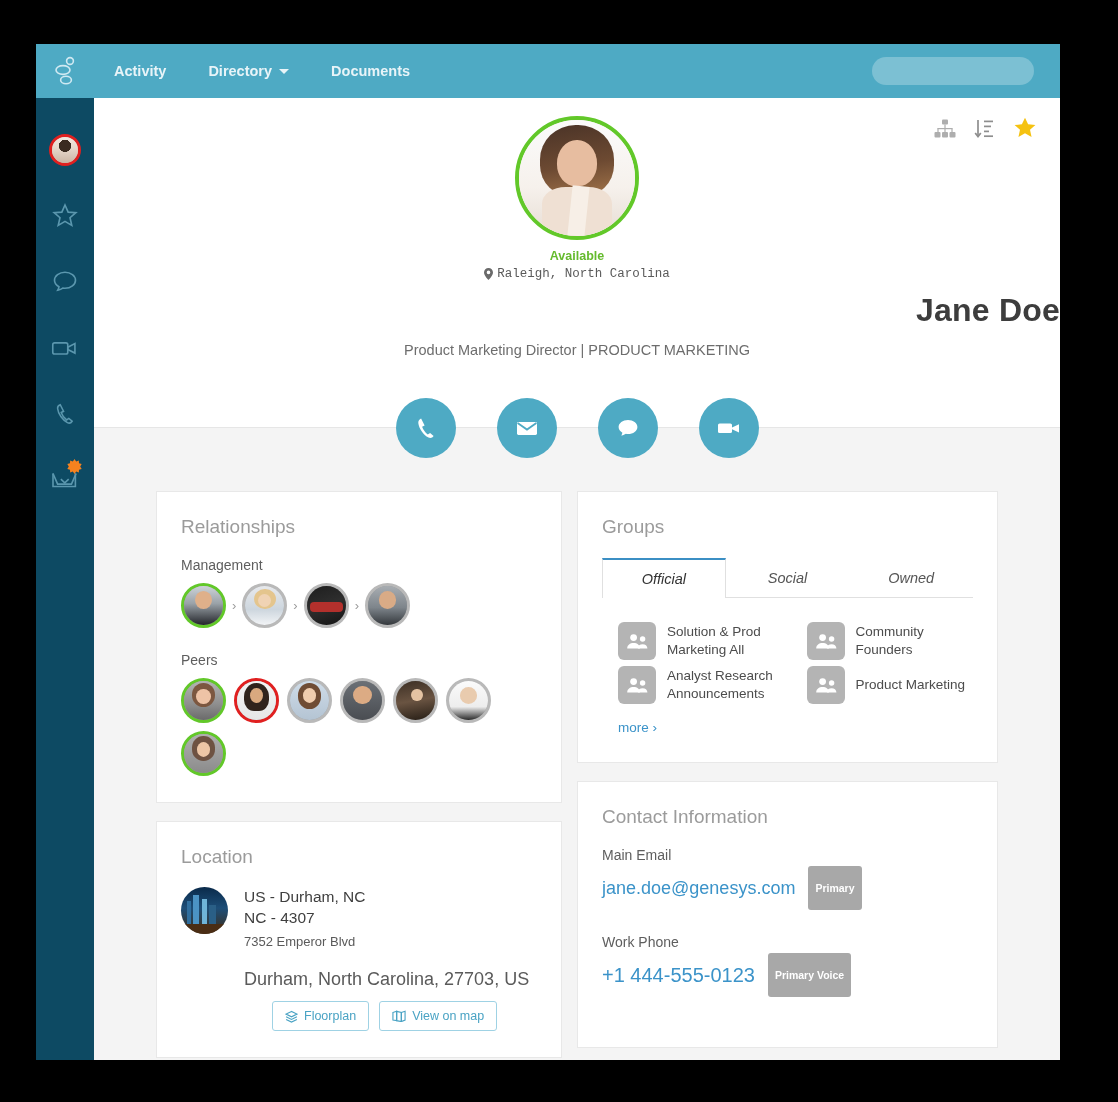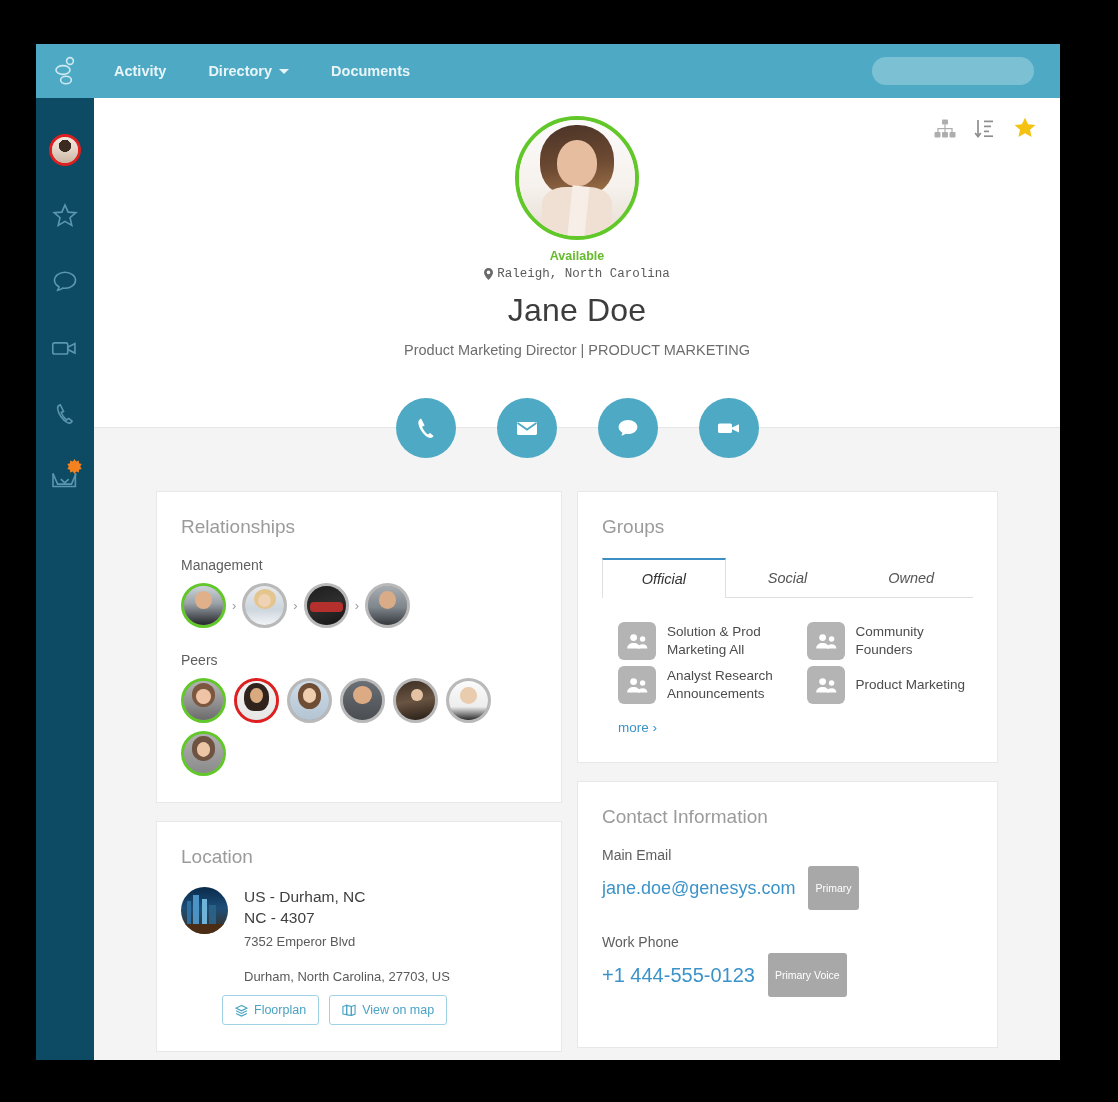--- a/index.html
+++ b/index.html
@@ -94,22 +94,22 @@
   .presence {
     text-align: center; color: #65bb2d; font-size: 12.5px;
     font-weight: bold; margin-top: 9px;
   }
   .loc-line {
     text-align: center; color: #5a5a5a; font-size: 12.5px;
     margin-top: 4px; display: flex; align-items: center;
     justify-content: center; gap: 4px; font-family: Liberation Mono, monospace;
   }
   .person-name {
-    text-align: center; font-size: 32px; color: #3d3d3d;
-    font-weight: normal; margin-top: 11px; letter-spacing: .2px;
+    text-align: right; font-size: 32px; color: #3d3d3d;
+    font-weight: bold; margin-top: 11px; letter-spacing: .2px;
   }
   .person-title {
     text-align: center; font-size: 14.5px; color: #6d6d6d;
     margin-top: 13px;
   }
   .action-row {
     position: absolute; left: 0; right: 0; bottom: -31px;
     display: flex; justify-content: center; gap: 41px;
   }
   .action-btn {
@@ -169,35 +169,35 @@
   }
   
   .loc-body { display: flex; gap: 16px; }
   .loc-thumb {
     width: 47px; height: 47px; border-radius: 50%; flex-shrink: 0;
     overflow: hidden; position: relative;
     background: linear-gradient(#0a2a4a 0%, #1d4e78 45%, #3d2b16 100%);
   }
   .loc-main { font-size: 15.5px; color: #3f3f3f; line-height: 1.33; }
   .loc-street { font-size: 13px; color: #5a5a5a; margin-top: 6px; }
-  .loc-full { font-size: 13px; color: #5a5a5a; margin-top: 20px; margin-left: 63px; }
-  .btn-row { display: flex; gap: 10px; margin-top: 11px; margin-left: 41px; }
+  .loc-full { font-size: 18px; color: #5a5a5a; margin-top: 20px; margin-left: 63px; }
+  .btn-row { display: flex; gap: 10px; margin-top: 11px; margin-left: 91px; }
   .obtn {
     border: 1px solid #9fd2e4; background: #fff; color: #4aa3c4;
     font-size: 12.5px; padding: 7px 12px; border-radius: 3px;
     cursor: pointer; display: flex; align-items: center; gap: 6px;
     font-family: "Liberation Sans", sans-serif;
   }
   
   .field-label { font-size: 14px; color: #5e5e5e; margin-bottom: 3px; }
   .field-row { display: flex; align-items: center; gap: 13px; margin-bottom: 24px; }
   .field-val { font-size: 18px; color: #3b93c9; cursor: pointer; }
   .pill {
     background: #a8a8a8; color: #fff; font-size: 10.5px;
-    padding: 16px 7px; border-radius: 3px; font-weight: normal;
+    padding: 16px 7px; border-radius: 3px; font-weight: bold;
     white-space: nowrap;
   }
 </style>
 </head>
 <body>
 
 <div class="window">
 
   <div class="topbar">
     <div class="logo">

